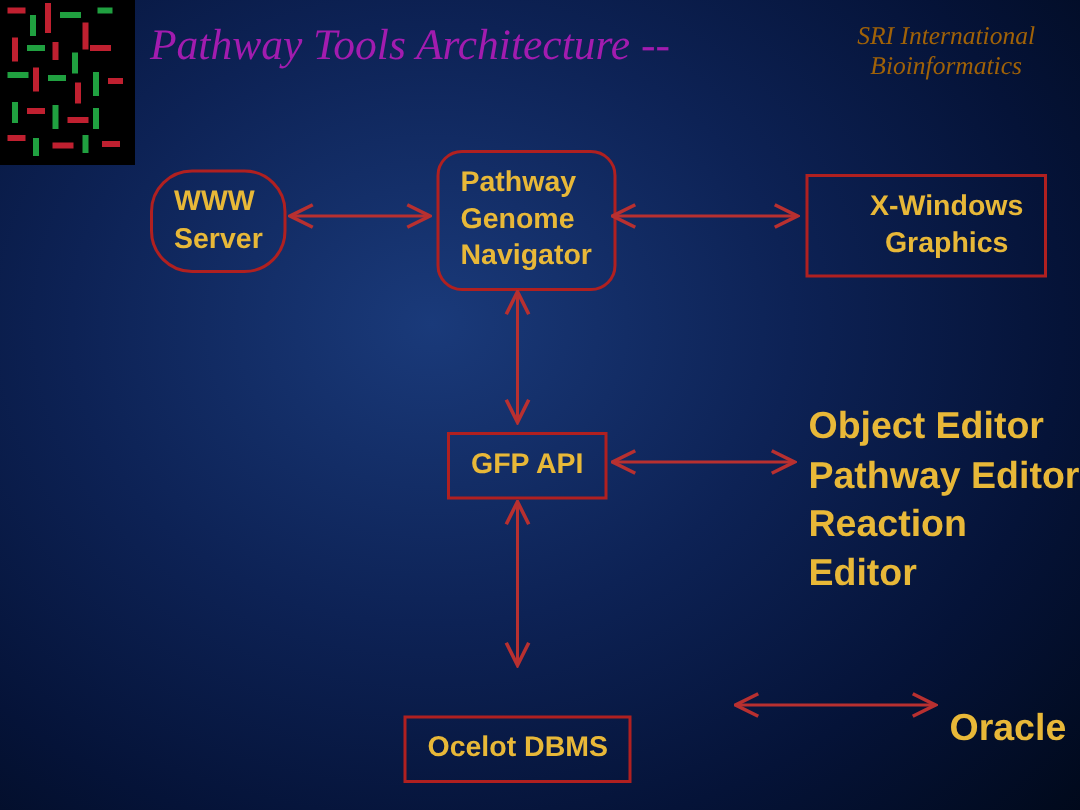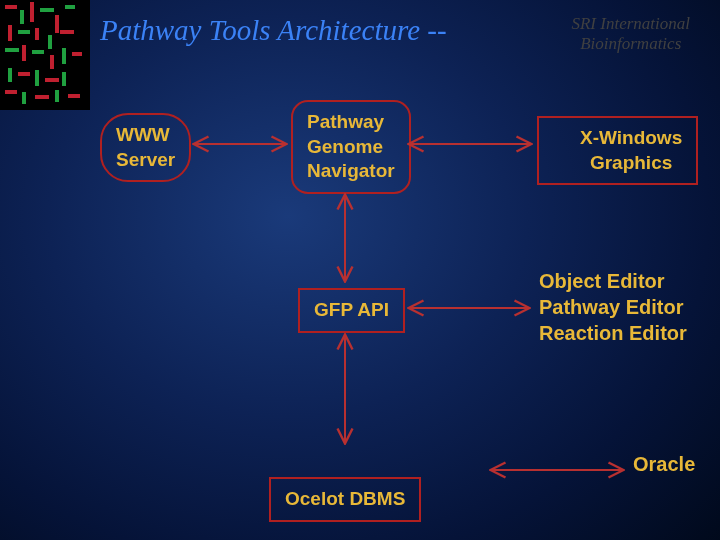--- a/index.html
+++ b/index.html
@@ -12,49 +12,49 @@
     font-family: Arial, Helvetica, sans-serif;
     position: relative;
   }
   .title {
     position: absolute;
     top: 12px;
     left: 100px;
     font-family: "Times New Roman", Times, serif;
     font-style: italic;
     font-size: 29px;
-    color: #3b82f6;
+    color: #a21caf;
     line-height: 1.25;
   }
   .affiliation {
     position: absolute;
     top: 14px;
     right: 30px;
     text-align: center;
     font-family: "Times New Roman", Times, serif;
     font-style: italic;
     font-size: 17px;
-    color: #404040;
+    color: #a16207;
     line-height: 1.15;
   }
   .box {
     position: absolute;
     border: 2px solid #b02020;
     color: #e8b838;
     font-weight: bold;
     font-size: 19px;
     padding: 8px 14px;
     line-height: 1.3;
     box-sizing: border-box;
   }
   .label {
     position: absolute;
     color: #e8b838;
     font-weight: bold;
-    font-size: 20px;
+    font-size: 25px;
     line-height: 1.3;
   }
   svg.arrows {
     position: absolute;
     top: 0;
     left: 0;
     width: 720px;
     height: 540px;
     pointer-events: none;
   }
@@ -138,21 +138,21 @@
 <div class="label" style="left:539px; top:268px;">
   <span>Object Editor</span><br>
   <span>Pathway Editor</span><br>
   <span>Reaction Editor</span>
 </div>
 
 <div class="box" style="left:269px; top:449px;margin-top:28px;">
   <span>Ocelot DBMS</span>
 </div>
 
-<div class="label" style="left:633px; top:451px;">
+<div class="label" style="left:633px; top:469px;">
   <span>Oracle</span>
 </div>
 
 <svg class="arrows">
   <defs>
     <marker id="ah" viewBox="0 0 12 12" refX="10" refY="6" markerWidth="9" markerHeight="9" orient="auto-start-reverse">
       <path d="M 1 1 L 11 6 L 1 11" fill="none" stroke="#b83030" stroke-width="1.6"></path>
     </marker>
   </defs>
 

